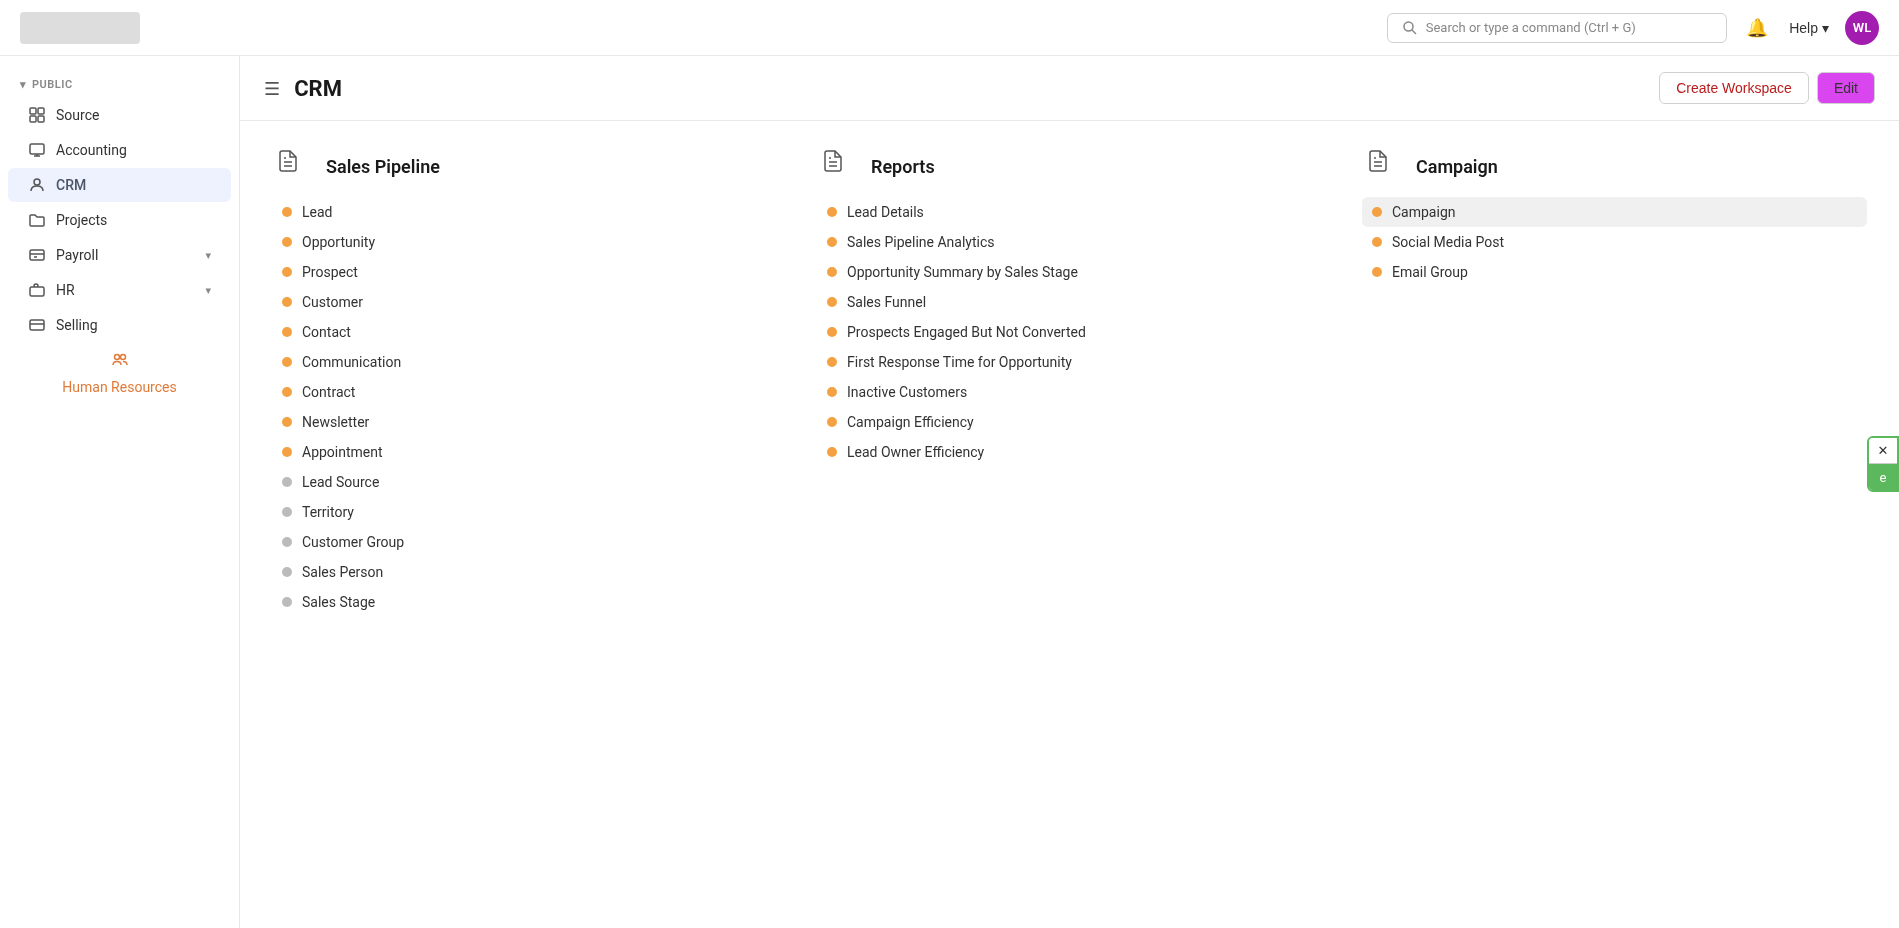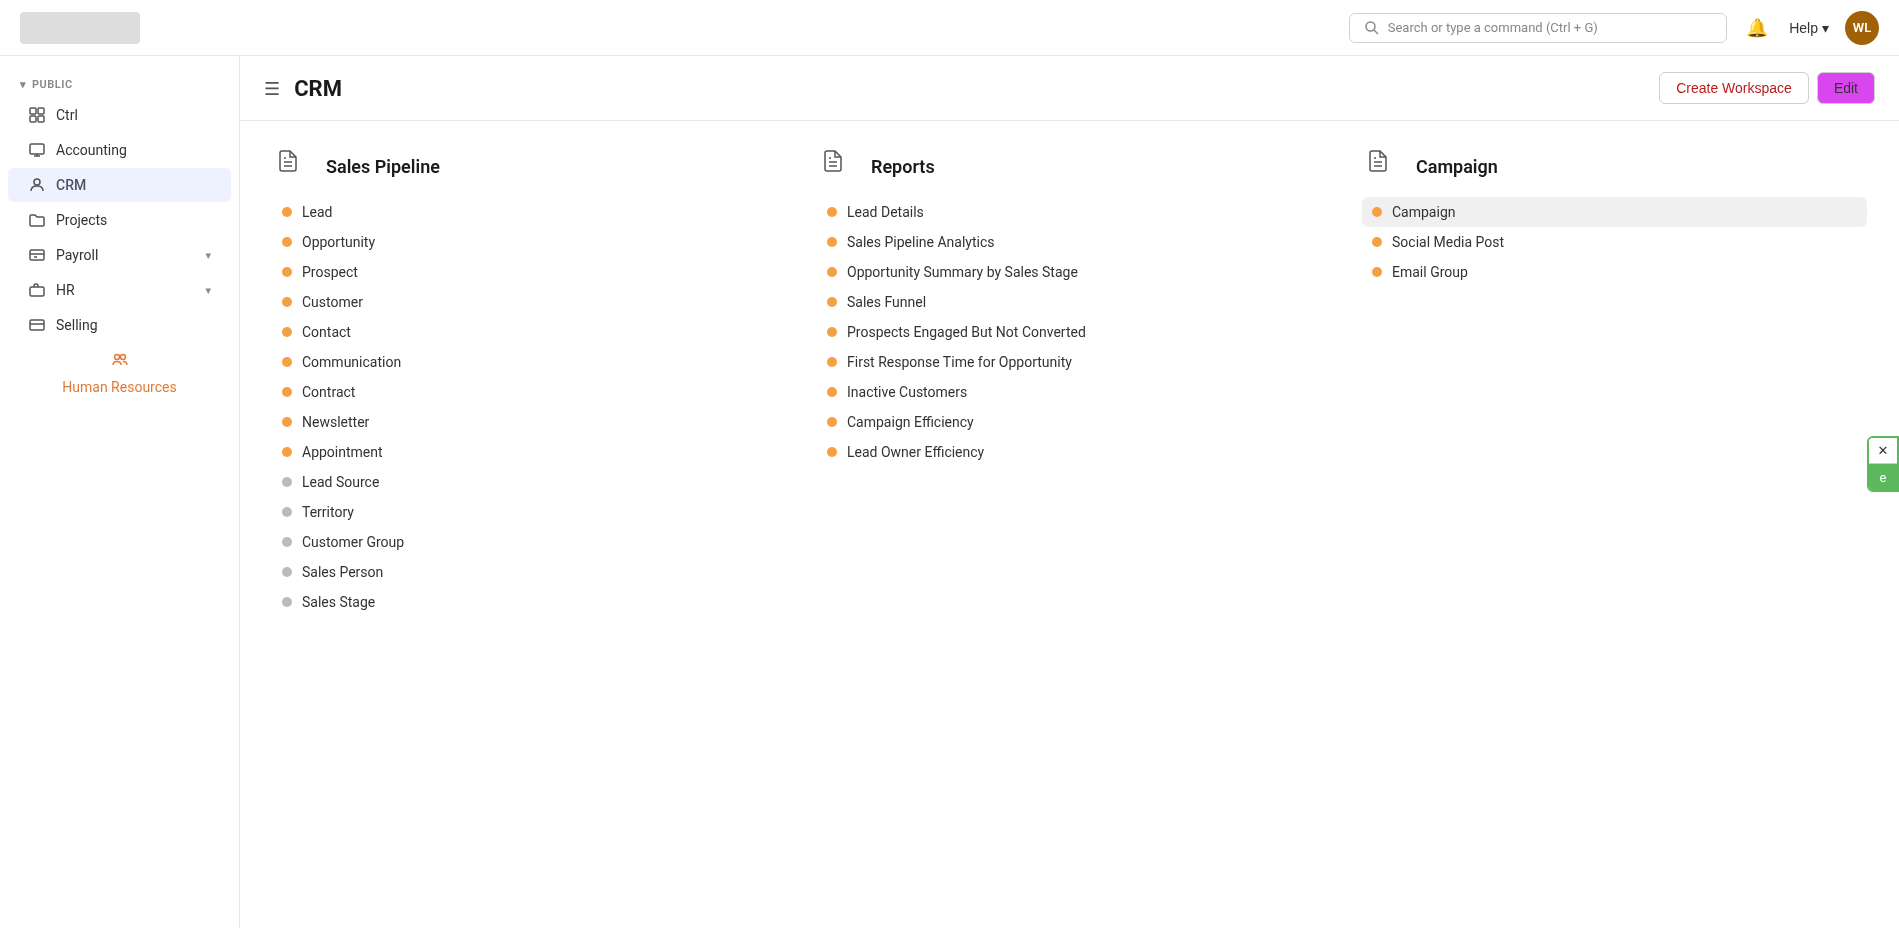--- a/index.html
+++ b/index.html
@@ -30,21 +30,21 @@
       display: flex;
       align-items: center;
       gap: 16px;
     }
     .search-bar {
       display: flex;
       align-items: center;
       border: 1px solid #d0d0d0;
       border-radius: 6px;
       padding: 6px 14px;
-      width: 378px;
+      width: 340px;
       gap: 8px;
       color: #888;
       font-size: 13px;
     }
     .search-icon-svg { width: 16px; height: 16px; color: #888; flex-shrink: 0; }
     .bell-btn {
       background: none;
       border: none;
       cursor: pointer;
       font-size: 18px;
@@ -57,21 +57,21 @@
       cursor: pointer;
       font-size: 14px;
       color: #333;
       display: flex;
       align-items: flex-end;
       gap: 4px;
     }
     .avatar {
       width: 34px;
       height: 34px;
-      background: #a16207;
+      background: #a21caf;
       border-radius: 50%;
       display: flex;
       align-items: center;
       justify-content: center;
       color: #fff;
       font-weight: 600;
       font-size: 13px;
       cursor: pointer;
     }
 
@@ -282,21 +282,21 @@
 
     <div class="sidebar-item">
       <span class="sidebar-item-icon">
         <svg width="16" height="16" viewBox="0 0 16 16" fill="none" stroke="#555" stroke-width="1.5">
           <rect x="1" y="1" width="6" height="6" rx="1"></rect>
           <rect x="9" y="1" width="6" height="6" rx="1"></rect>
           <rect x="1" y="9" width="6" height="6" rx="1"></rect>
           <rect x="9" y="9" width="6" height="6" rx="1"></rect>
         </svg>
       </span>
-      <span>Ctrl</span>
+      <span>Source</span>
     </div>
 
     <div class="sidebar-item">
       <span class="sidebar-item-icon">
         <svg width="16" height="16" viewBox="0 0 16 16" fill="none" stroke="#555" stroke-width="1.5">
           <rect x="1" y="2" width="14" height="10" rx="1.5"></rect>
           <line x1="5" y1="14" x2="11" y2="14"></line>
           <line x1="8" y1="12" x2="8" y2="14"></line>
         </svg>
       </span>

